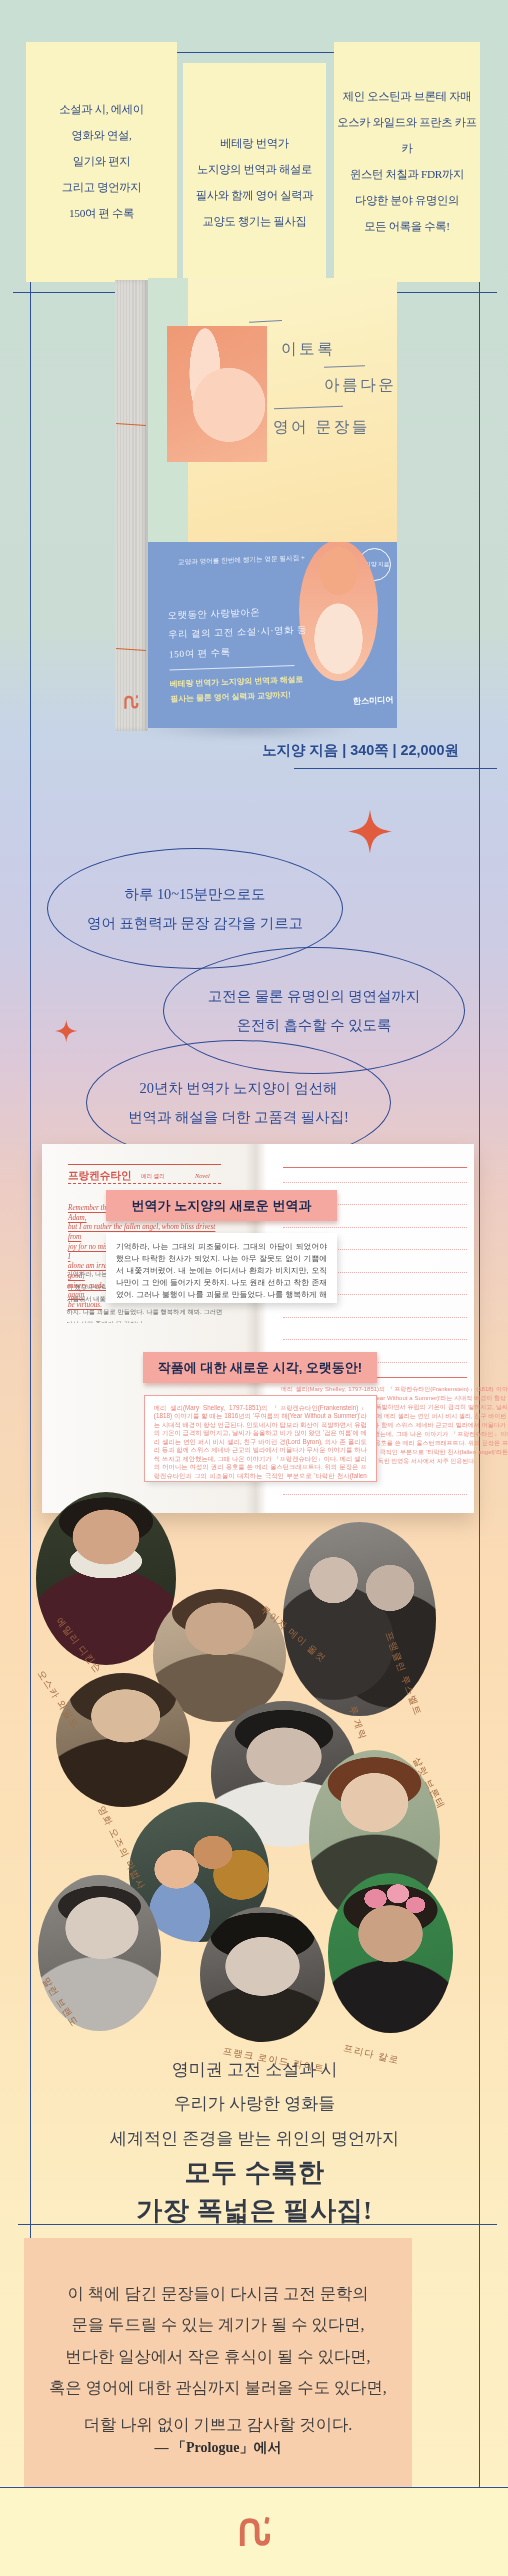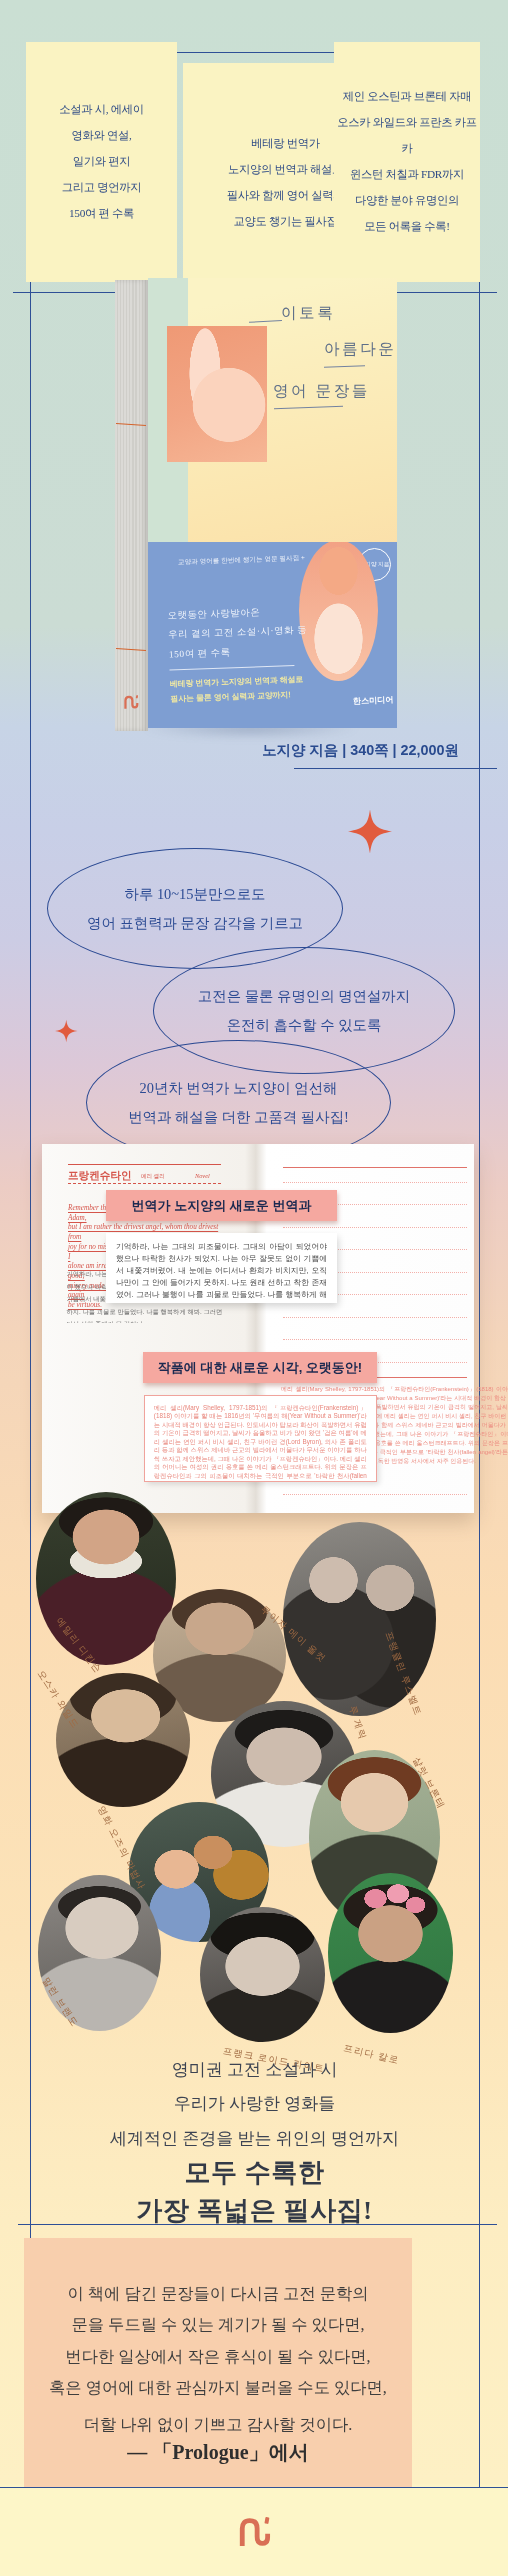--- a/index.html
+++ b/index.html
@@ -23,21 +23,21 @@
   .spine{background:repeating-linear-gradient(90deg,#dbdad6 0 1.9px,#cfcec9 1.9px 3.1px);
          box-shadow:inset -3.8px 0 5px rgba(0,0,0,0.12);}
   .stitch{height:1.3px;background:#d4622a;}
   .cover{background:linear-gradient(168deg,#fbf3c5 8%,#fbe4ad 55%,#f8cfa0 100%);}
   .greenstrip{background:#cfe3d3;}
   .handsphoto{background:
       radial-gradient(60% 45% at 62% 58%, #fbd3bd 0 60%, transparent 61%),
       radial-gradient(28% 60% at 38% 35%, #fcdccb 0 55%, transparent 56%),
       linear-gradient(160deg,#ef9975 0%,#f2a584 55%,#f6b695 100%);}
   .title-word{color:#5d6e88;font-size:15.6px;letter-spacing:2.5px;font-weight:500;
-      font-family:"Liberation Serif","DejaVu Serif",serif;}
+      font-family:"Liberation Serif","DejaVu Serif",serif;margin-top:36px;}
   .title-line{height:0;border-top:0.9px solid #7282a0;}
   .belt{background:#7e9ed2;}
   .belt-oval{border-radius:50%;background:
       radial-gradient(55% 45% at 50% 70%, #fbe3d4 0 55%, transparent 56%),
       radial-gradient(40% 28% at 50% 22%, #f4a985 0 60%, transparent 61%),
       linear-gradient(180deg,#f2a184,#f8c2a6);}
   .belt-badge{border:0.8px solid #ffffff;border-radius:50%;color:#fff;
       display:flex;align-items:center;justify-content:center;font-size:5.6px;}
   .sparkle{fill:#e15b3e;}
   .bubble{border:1px solid #2b4a93;border-radius:50%;display:flex;flex-direction:column;
@@ -64,21 +64,21 @@
   .portrait{border-radius:50%;}
   .plabel-name{color:#a06a42;font-size:9.4px;letter-spacing:1.3px;white-space:nowrap;
       font-family:"Liberation Serif","DejaVu Serif",serif;transform-origin:left top;}
   
   .closing-line{width:100%;text-align:center;color:#3c4352;font-size:17px;
       font-family:"Liberation Serif","DejaVu Serif",serif;}
   .closing-big{font-size:26px;font-weight:bold;color:#333a47;letter-spacing:0.6px;}
   .quotebox{background:#f8cfad;}
   .quote-line{width:100%;text-align:center;color:#3e3e3e;font-size:16.3px;
       font-family:"Liberation Serif","DejaVu Serif",serif;}
-  .quote-attr{font-weight:bold;font-size:20px;color:#2f2f2f;}
+  .quote-attr{font-weight:bold;font-size:14px;color:#2f2f2f;}
   .beltline{color:#f2f6fc;font-size:9.4px;letter-spacing:0.6px;
       font-family:"Liberation Serif","DejaVu Serif",serif;}
   .beltyellow{color:#f1e9a2;font-size:7.8px;font-weight:bold;}
 </style>
 </head>
 <body>
 
 <div id="page">
 
   <div class="abs vline" style="left:30px;top:52px;height:2435px;"></div>
@@ -86,21 +86,21 @@
   <div class="abs hline" style="left:30px;top:52px;width:449px;"></div>
   <div class="abs hline" style="left:13px;top:292px;width:484px;"></div>
 
   <div class="abs card" style="left:26px;top:42px;width:151px;height:240px;">
     <span>소설과 시, 에세이</span>
     <span>영화와 연설,</span>
     <span>일기와 편지</span>
     <span>그리고 명언까지</span>
     <span>150여 편 수록</span>
   </div>
-  <div class="abs card" style="left:183px;top:63px;width:143px;height:240px;padding-left:31px;">
+  <div class="abs card" style="left:183px;top:63px;width:143px;height:240px;">
     <span>베테랑 번역가</span>
     <span>노지양의 번역과 해설로</span>
     <span>필사와 함께 영어 실력과</span>
     <span>교양도 챙기는 필사집</span>
   </div>
   <div class="abs card" style="left:334px;top:42px;width:146px;height:240px;">
     <span>제인 오스틴과 브론테 자매</span>
     <span>오스카 와일드와 프란츠 카프카</span>
     <span>윈스턴 처칠과 FDR까지</span>
     <span>다양한 분야 유명인의</span>
@@ -154,39 +154,39 @@
     <path class="sparkle" d="M50 0 C55 35 62 43 100 50 C62 57 55 65 50 100 C45 65 38 57 0 50 C38 43 45 35 50 0 Z"></path>
   </svg>
   <svg class="abs" style="left:381px;top:1145px;" width="32.5" height="39" viewBox="0 0 100 100">
     <path class="sparkle" d="M50 0 C55 35 62 43 100 50 C62 57 55 65 50 100 C45 65 38 57 0 50 C38 43 45 35 50 0 Z"></path>
   </svg>
 
   <div class="abs bubble" style="left:47px;top:848px;width:294px;height:119px;">
     <span>하루 10~15분만으로도</span>
     <span>영어 표현력과 문장 감각을 기르고</span>
   </div>
-  <div class="abs bubble" style="left:153px;top:947px;width:300px;height:125px;">
+  <div class="abs bubble" style="left:163px;top:947px;width:300px;height:125px;">
     <span>고전은 물론 유명인의 명연설까지</span>
     <span>온전히 흡수할 수 있도록</span>
   </div>
   <div class="abs bubble" style="left:86px;top:1040px;width:303px;height:123px;">
     <span>20년차 번역가 노지양이 엄선해</span>
     <span>번역과 해설을 더한 고품격 필사집!</span>
   </div>
 
   <div class="abs spread" style="left:42px;top:1144px;width:432px;height:369px;">
 
     <div class="abs hline" style="left:26px;top:20px;width:153px;border-top:1.3px solid #d5544a;"></div>
     <span class="abs serif" style="left:26px;top:25px;font-size:10.6px;font-weight:bold;color:#d5544a;">프랑켄슈타인</span>
     <span class="abs serif" style="left:99px;top:29px;font-size:5.6px;color:#d5544a;">메리 셸리</span>
     <span class="abs serif" style="left:153px;top:27.5px;font-size:6.3px;font-style:italic;color:#d5544a;">Novel</span>
     <div class="abs" style="left:26px;top:39px;width:153px;height:0;border-top:0.9px dashed #d5544a;"></div>
     <div class="abs eng" style="left:26px;top:60px;width:158px;">
       <div>Remember that I am thy creature; I ought to be thy Adam,</div>
-      <div>but I am rather the drivest angel, whom thou drivest from</div>
+      <div>but I am rather the fallen angel, whom bliss drivest from</div>
       <div>joy for no misdeed. Everywhere I see bliss, from which I</div>
       <div>alone am irrevocably excluded. I was benevolent and good;</div>
       <div>misery made me a fiend. Make me happy, and I shall again</div>
       <div>be virtuous.</div>
     </div>
     <div class="abs krgray" style="left:24.4px;top:124px;width:160px;height:55px;overflow:hidden;">기억하라, 나는 그대의 피조물이다. 그대의 아담이 되었어야 했으나 타락한 천사가 되었지. 나는 아무 잘못도 없이 기쁨에서 내쫓겨버렸어. 오직 나만이 그 안에 들어가지 못하지. 나를 괴물로 만들었다. 나를 행복하게 해봐. 그러면 다시 선한 존재가 될 것이니.</div>
 
     <div class="abs pg-rule-solid" style="left:241px;top:22.5px;width:184px;"></div>
     <div class="abs pg-rule-dot" style="left:241px;top:38px;width:184px;"></div>
     <div class="abs pg-rule-dot" style="left:241px;top:60px;width:184px;"></div>

